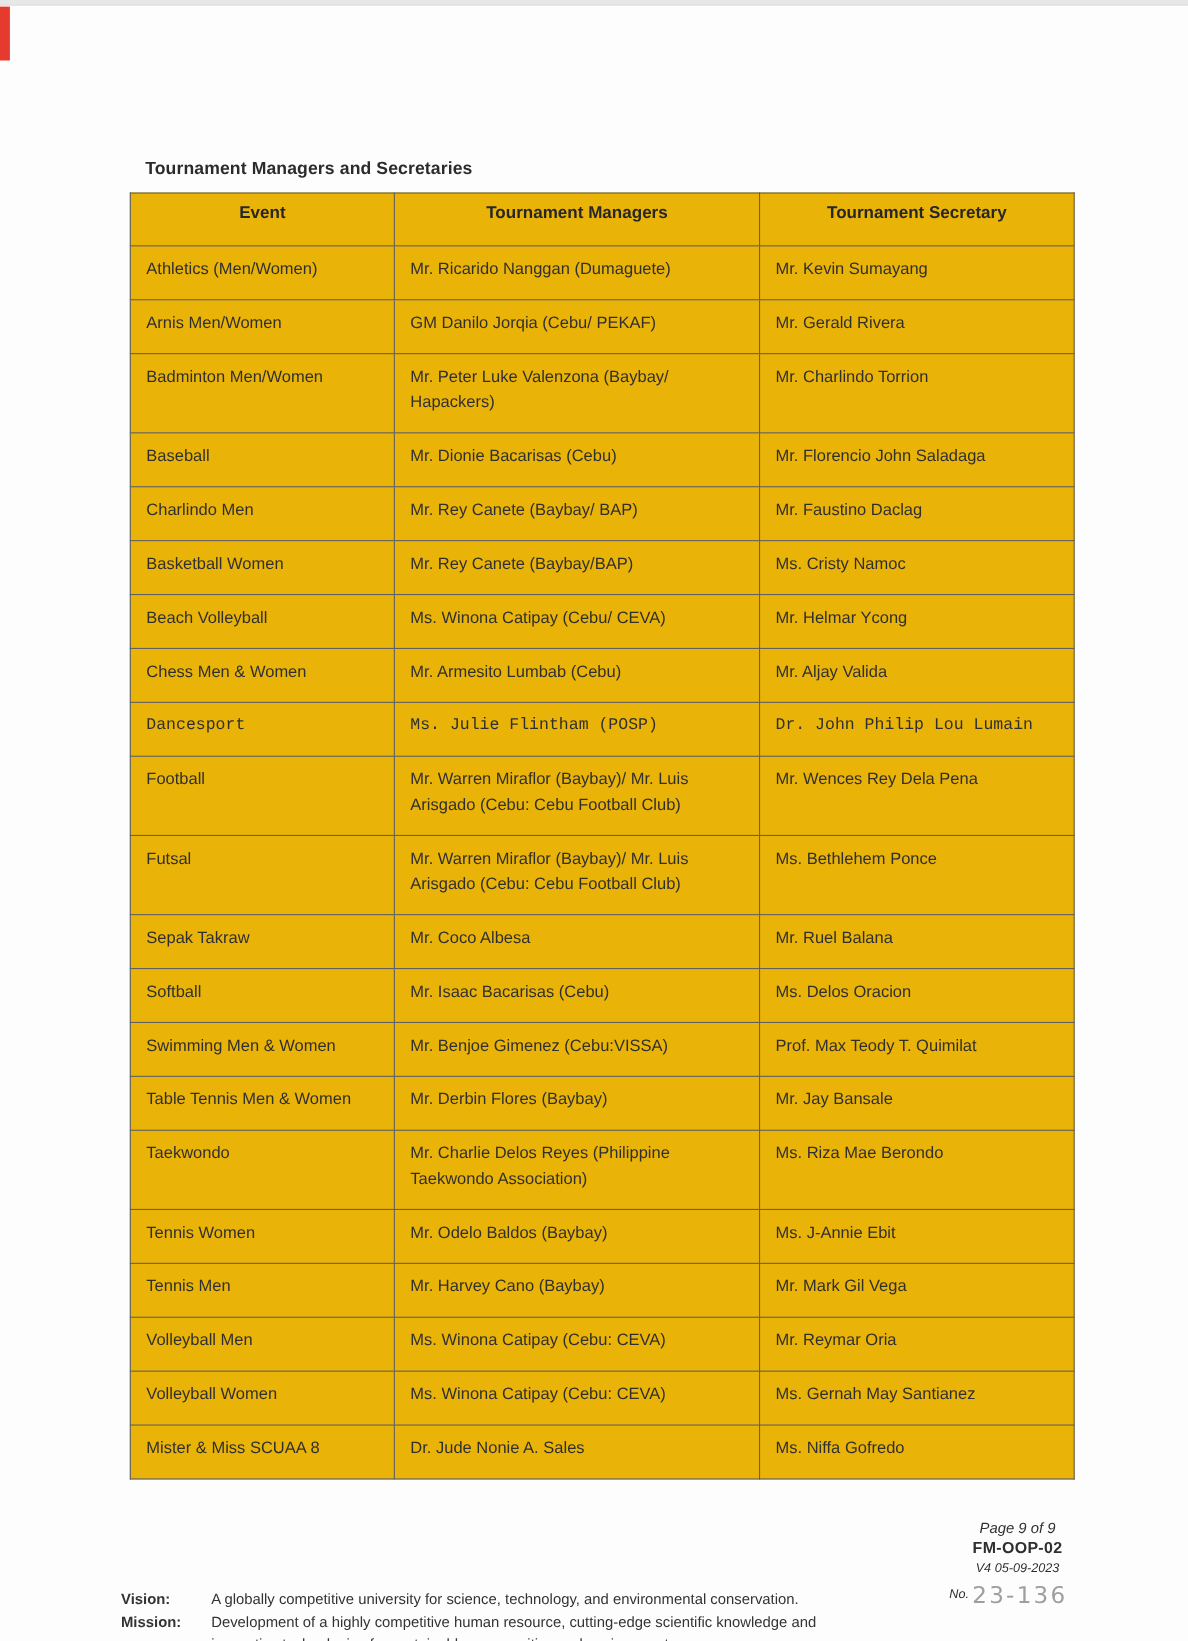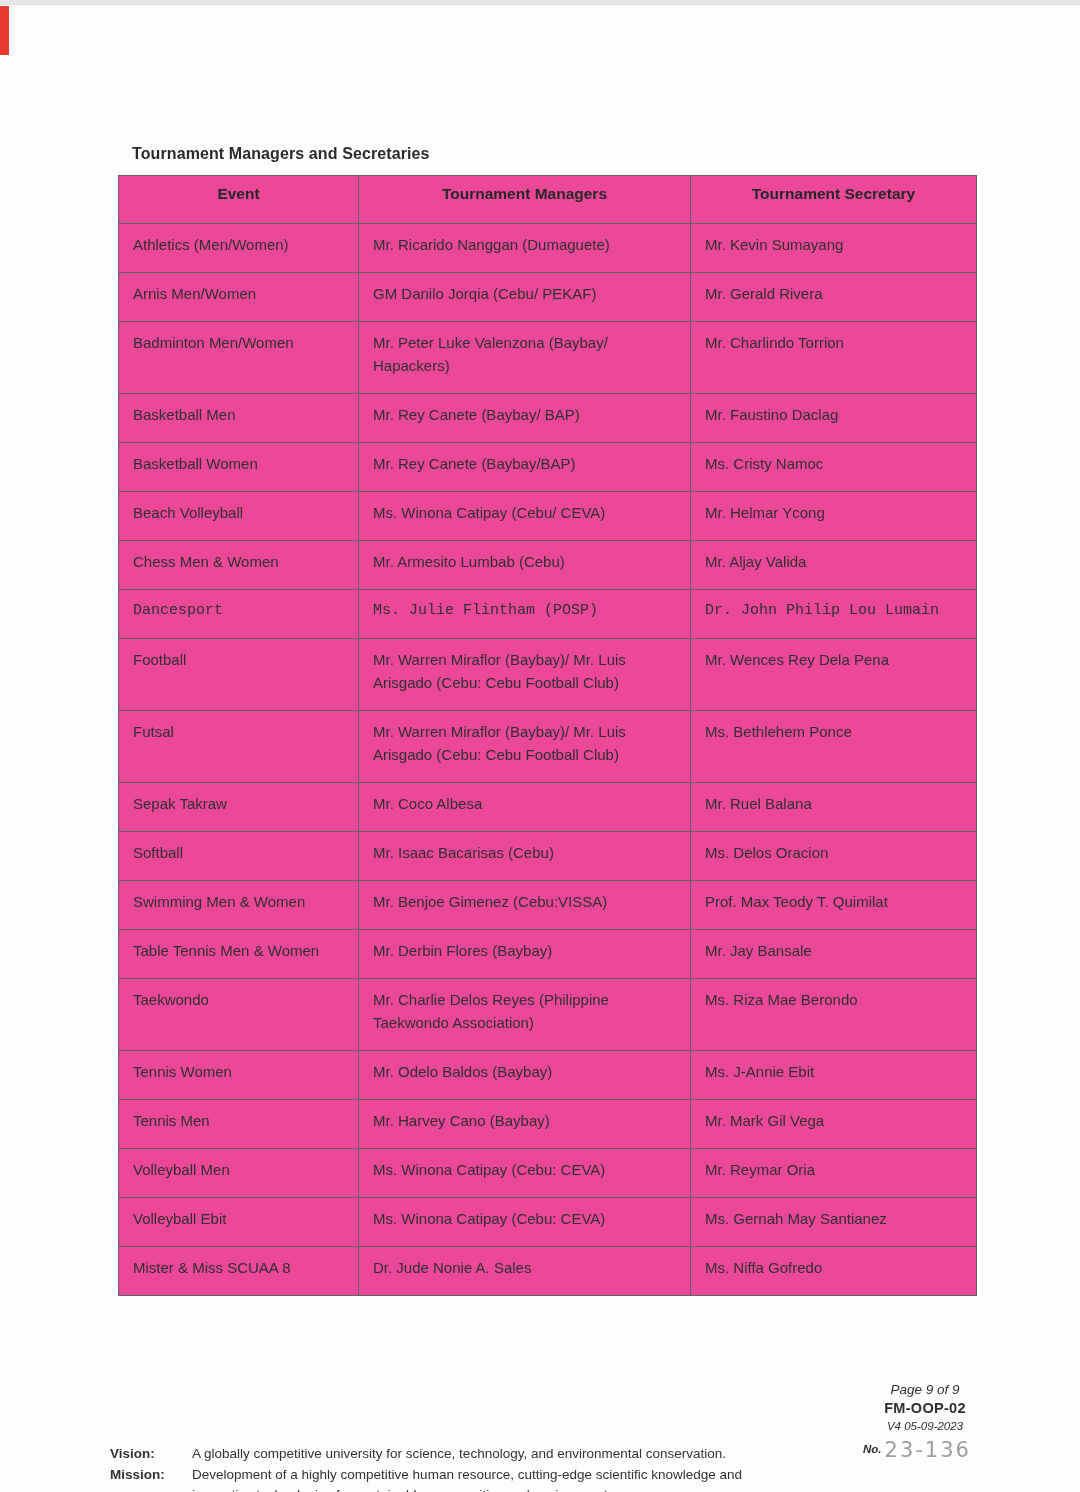--- a/index.html
+++ b/index.html
@@ -20,21 +20,21 @@
     position: absolute; top: 6px; left: 0; width: 9px; height: 49px;
   }
   .doc-title {
     position: absolute; left: 132px; top: 145px;
     margin: 0; font-size: 16px; font-weight: bold; color: #2b2b2b;
     letter-spacing: 0.1px;
   }
   table.managers-table {
     position: absolute; left: 118px; top: 175px; width: 858px;
     border-collapse: collapse; table-layout: fixed;
-    background: #ec4899;
+    background: #eab308;
   }
   .managers-table th, .managers-table td {
     border: 1.6px solid #616161;
     vertical-align: top;
     overflow: hidden;
   }
   .managers-table th {
     text-align: center; font-weight: bold; font-size: 15.5px;
     padding: 9px 8px 20px 8px; color: #272727;
   }
@@ -49,21 +49,21 @@
   }
   .page-footer-left .flabel { font-weight: bold; }
   .page-footer-right {
     position: absolute; left: 855px; top: 1380px; width: 140px;
     text-align: center; color: #2f2f2f;
   }
   .page-number  { font-style: italic; font-size: 13.5px; line-height: 19px; }
   .form-code    { font-weight: bold; font-size: 14.5px; line-height: 19px; letter-spacing: 0.3px; }
   .form-version { font-style: italic; font-size: 11.5px; line-height: 17px; }
   .no-line      { text-align: left; margin-top: 3px; padding-left: 8px; white-space: nowrap; }
-  .no-label     { font-weight: bold; font-style: italic; font-size: 11.5px; vertical-align: 4px; }
+  .no-label     { font-weight: normal; font-style: italic; font-size: 11.5px; vertical-align: 4px; }
   .no-value     {
     font-family: "DejaVu Sans", sans-serif;
     font-size: 21px; letter-spacing: 2px; margin-left: 3px;
   }
 </style>
 </head>
 <body>
 
 <div class="top-scan-band"></div>
 <div class="red-mark" style="background: rgb(230, 58, 46);"></div>
@@ -93,21 +93,26 @@
         <td>Arnis Men/Women</td>
         <td>GM Danilo Jorqia (Cebu/ PEKAF)</td>
         <td>Mr. Gerald Rivera</td>
       </tr>
       <tr style="height: 46px;">
         <td>Badminton Men/Women</td>
         <td>Mr. Peter Luke Valenzona (Baybay/ Hapackers)</td>
         <td>Mr. Charlindo Torrion</td>
       </tr>
       <tr style="height: 46px;">
-        <td>Basketball Men</td>
+        <td>Baseball</td>
+        <td>Mr. Dionie Bacarisas (Cebu)</td>
+        <td>Mr. Florencio John Saladaga</td>
+      </tr>
+      <tr style="height: 46px;">
+        <td>Charlindo Men</td>
         <td>Mr. Rey Canete (Baybay/ BAP)</td>
         <td>Mr. Faustino Daclag</td>
       </tr>
       <tr style="height: 46px;">
         <td>Basketball Women</td>
         <td>Mr. Rey Canete (Baybay/BAP)</td>
         <td>Ms. Cristy Namoc</td>
       </tr>
       <tr style="height: 46px; padding-left: 42px;">
         <td>Beach Volleyball</td>
@@ -168,21 +173,21 @@
         <td>Tennis Men</td>
         <td>Mr. Harvey Cano (Baybay)</td>
         <td>Mr. Mark Gil Vega</td>
       </tr>
       <tr style="height: 46px;">
         <td>Volleyball Men</td>
         <td>Ms. Winona Catipay (Cebu: CEVA)</td>
         <td>Mr. Reymar Oria</td>
       </tr>
       <tr style="height: 46px;">
-        <td>Volleyball Ebit</td>
+        <td>Volleyball Women</td>
         <td>Ms. Winona Catipay (Cebu: CEVA)</td>
         <td>Ms. Gernah May Santianez</td>
       </tr>
       <tr style="height: 46px;">
         <td>Mister &amp; Miss SCUAA 8</td>
         <td>Dr. Jude Nonie A. Sales</td>
         <td>Ms. Niffa Gofredo</td>
       </tr>
     </tbody>
 </table>

